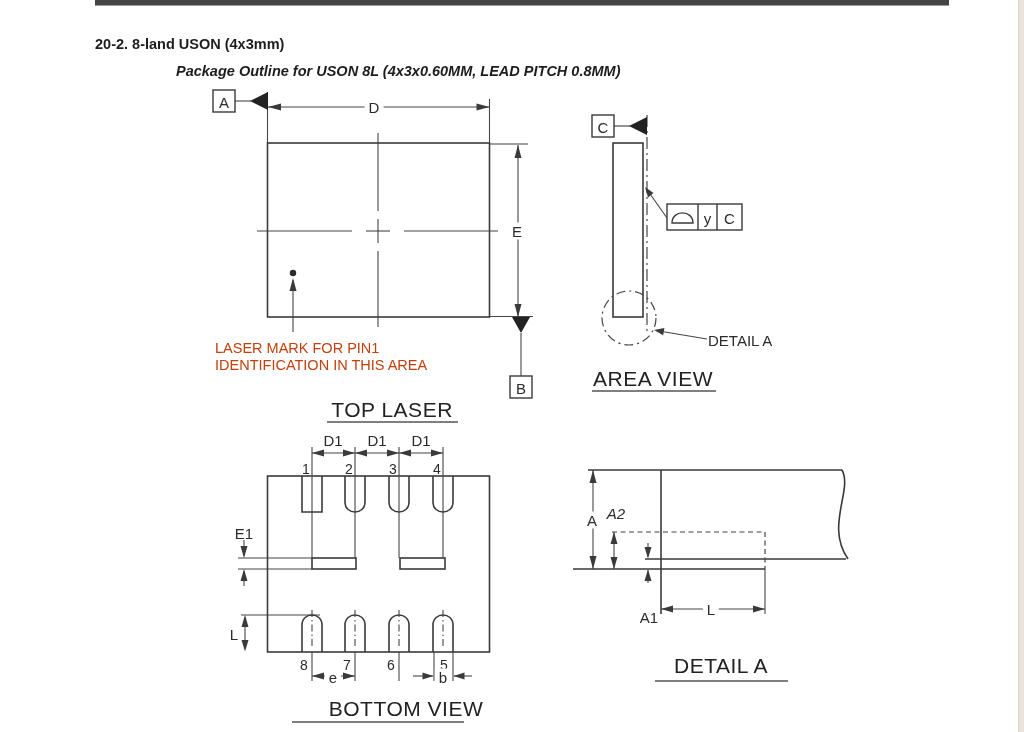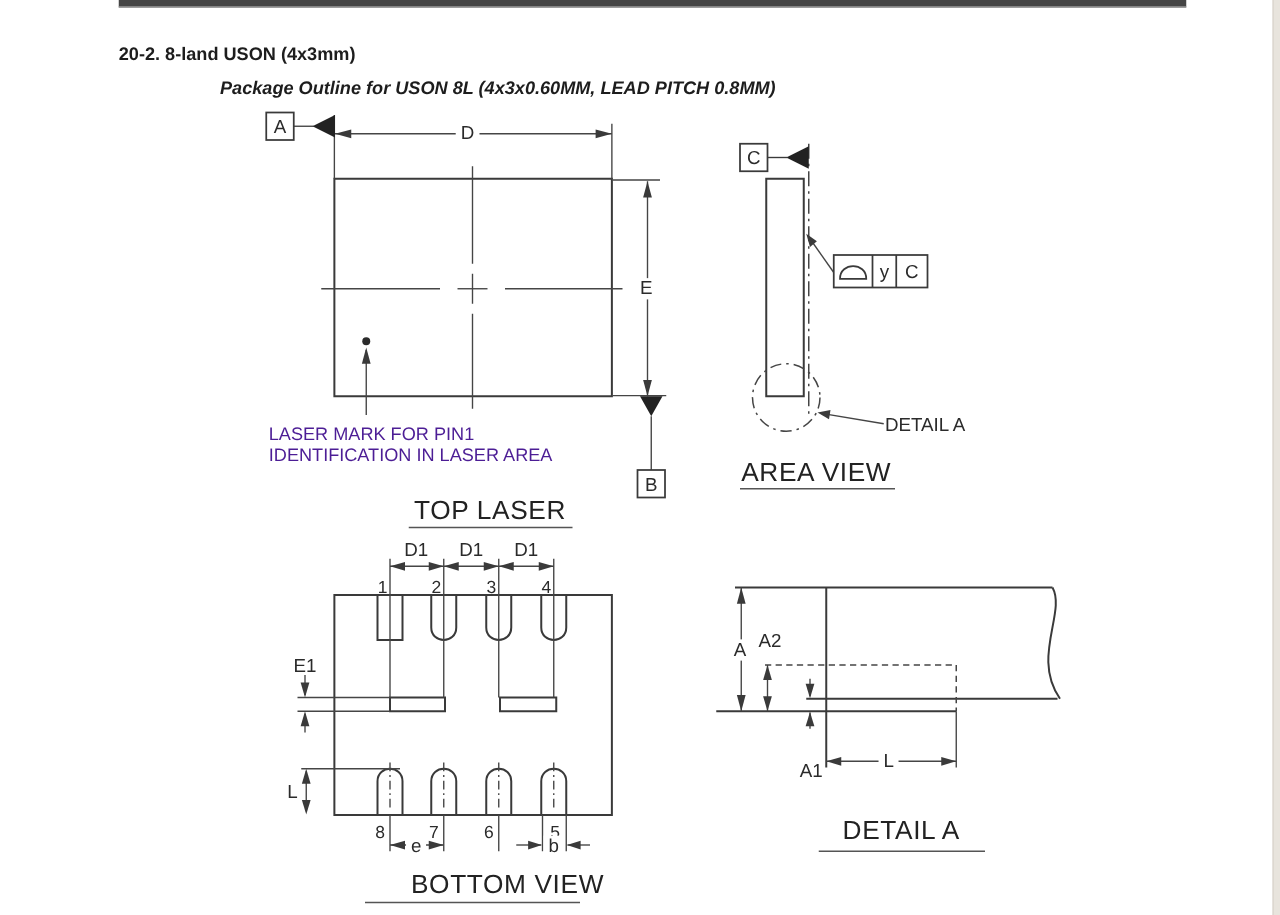--- a/index.html
+++ b/index.html
@@ -10,21 +10,21 @@
   svg{position:absolute;left:0;top:0;z-index:1;}
   .lbl{position:absolute;z-index:2;transform:translate(-50%,-50%);white-space:nowrap;
        font-size:15px;color:#2b2b2b;line-height:1;}
   .lbl-left{position:absolute;z-index:2;transform:translate(0,-50%);white-space:nowrap;
        font-size:15px;color:#2b2b2b;line-height:1;}
   .mask{background:#ffffff;padding:1px 4px;}
   .pin{font-size:14px;}
   .vtitle{font-size:21px;letter-spacing:0.5px;color:#222;}
   .hdr1{position:absolute;left:95px;top:36px;z-index:2;font-weight:bold;font-size:14.5px;color:#1d1d1d;}
   .hdr2{position:absolute;left:176px;top:63px;z-index:2;font-weight:bold;font-size:14.5px;color:#1d1d1d;font-style:italic;}
-  .note{position:absolute;z-index:2;font-size:14.5px;color:#4c1d95;white-space:nowrap;line-height:1;}
+  .note{position:absolute;z-index:2;font-size:14.5px;color:#c2410c;white-space:nowrap;line-height:1;}
 </style>
 </head>
 <body>
 
 <div id="page">
   <div id="topbar"></div>
   <div id="rightstrip"></div>
 
   <svg width="1024" height="732" viewBox="0 0 1024 732">
     <g stroke="#3a3a3a" fill="none" stroke-width="1.6">
@@ -184,21 +184,21 @@
   </svg>
 
   <div class="hdr1">20-2. 8-land USON (4x3mm)</div>
   <div class="hdr2">Package Outline for USON 8L (4x3x0.60MM, LEAD PITCH 0.8MM)</div>
 
   <div class="lbl" style="left:224px;top:101.5px;">A</div>
   <div class="lbl mask" style="left:374px;top:107px;">D</div>
   <div class="lbl mask" style="left:517px;top:231px;">E</div>
   <div class="lbl" style="left:521px;top:387.5px;">B</div>
   <div class="note" style="left:215px;top:341px;">LASER MARK FOR PIN1</div>
-  <div class="note" style="left:215px;top:358px;">IDENTIFICATION IN LASER AREA</div>
+  <div class="note" style="left:215px;top:358px;">IDENTIFICATION IN THIS AREA</div>
   <div class="lbl vtitle" style="left:392px;top:409px;">TOP LASER</div>
 
   <div class="lbl" style="left:603px;top:126.5px;">C</div>
   <div class="lbl" style="left:707.5px;top:217.5px;">y</div>
   <div class="lbl" style="left:729.5px;top:217.5px;">C</div>
   <div class="lbl-left" style="left:708px;top:339.5px;">DETAIL A</div>
   <div class="lbl vtitle" style="left:653px;top:378px;">AREA VIEW</div>
 
   <div class="lbl" style="left:333px;top:440px;">D1</div>
   <div class="lbl" style="left:377px;top:440px;">D1</div>
@@ -211,17 +211,17 @@
   <div class="lbl" style="left:234px;top:634px;">L</div>
   <div class="lbl pin" style="left:304px;top:665px;">8</div>
   <div class="lbl pin" style="left:347px;top:665px;">7</div>
   <div class="lbl pin" style="left:391px;top:665px;">6</div>
   <div class="lbl pin" style="left:444px;top:665px;">5</div>
   <div class="lbl mask" style="left:333px;top:677px;">e</div>
   <div class="lbl mask" style="left:443px;top:677px;">b</div>
   <div class="lbl vtitle" style="left:378px;top:708px;margin-left:28px;">BOTTOM VIEW</div>
 
   <div class="lbl mask" style="left:592px;top:520px;">A</div>
-  <div class="lbl" style="left:616px;top:513px;">A2</div>
+  <div class="lbl" style="left:616px;top:513px;font-style:italic;">A2</div>
   <div class="lbl" style="left:649px;top:617px;">A1</div>
   <div class="lbl mask" style="left:711px;top:609px;">L</div>
   <div class="lbl vtitle" style="left:721px;top:665px;">DETAIL A</div>
 </div>
 
 </body></html>

